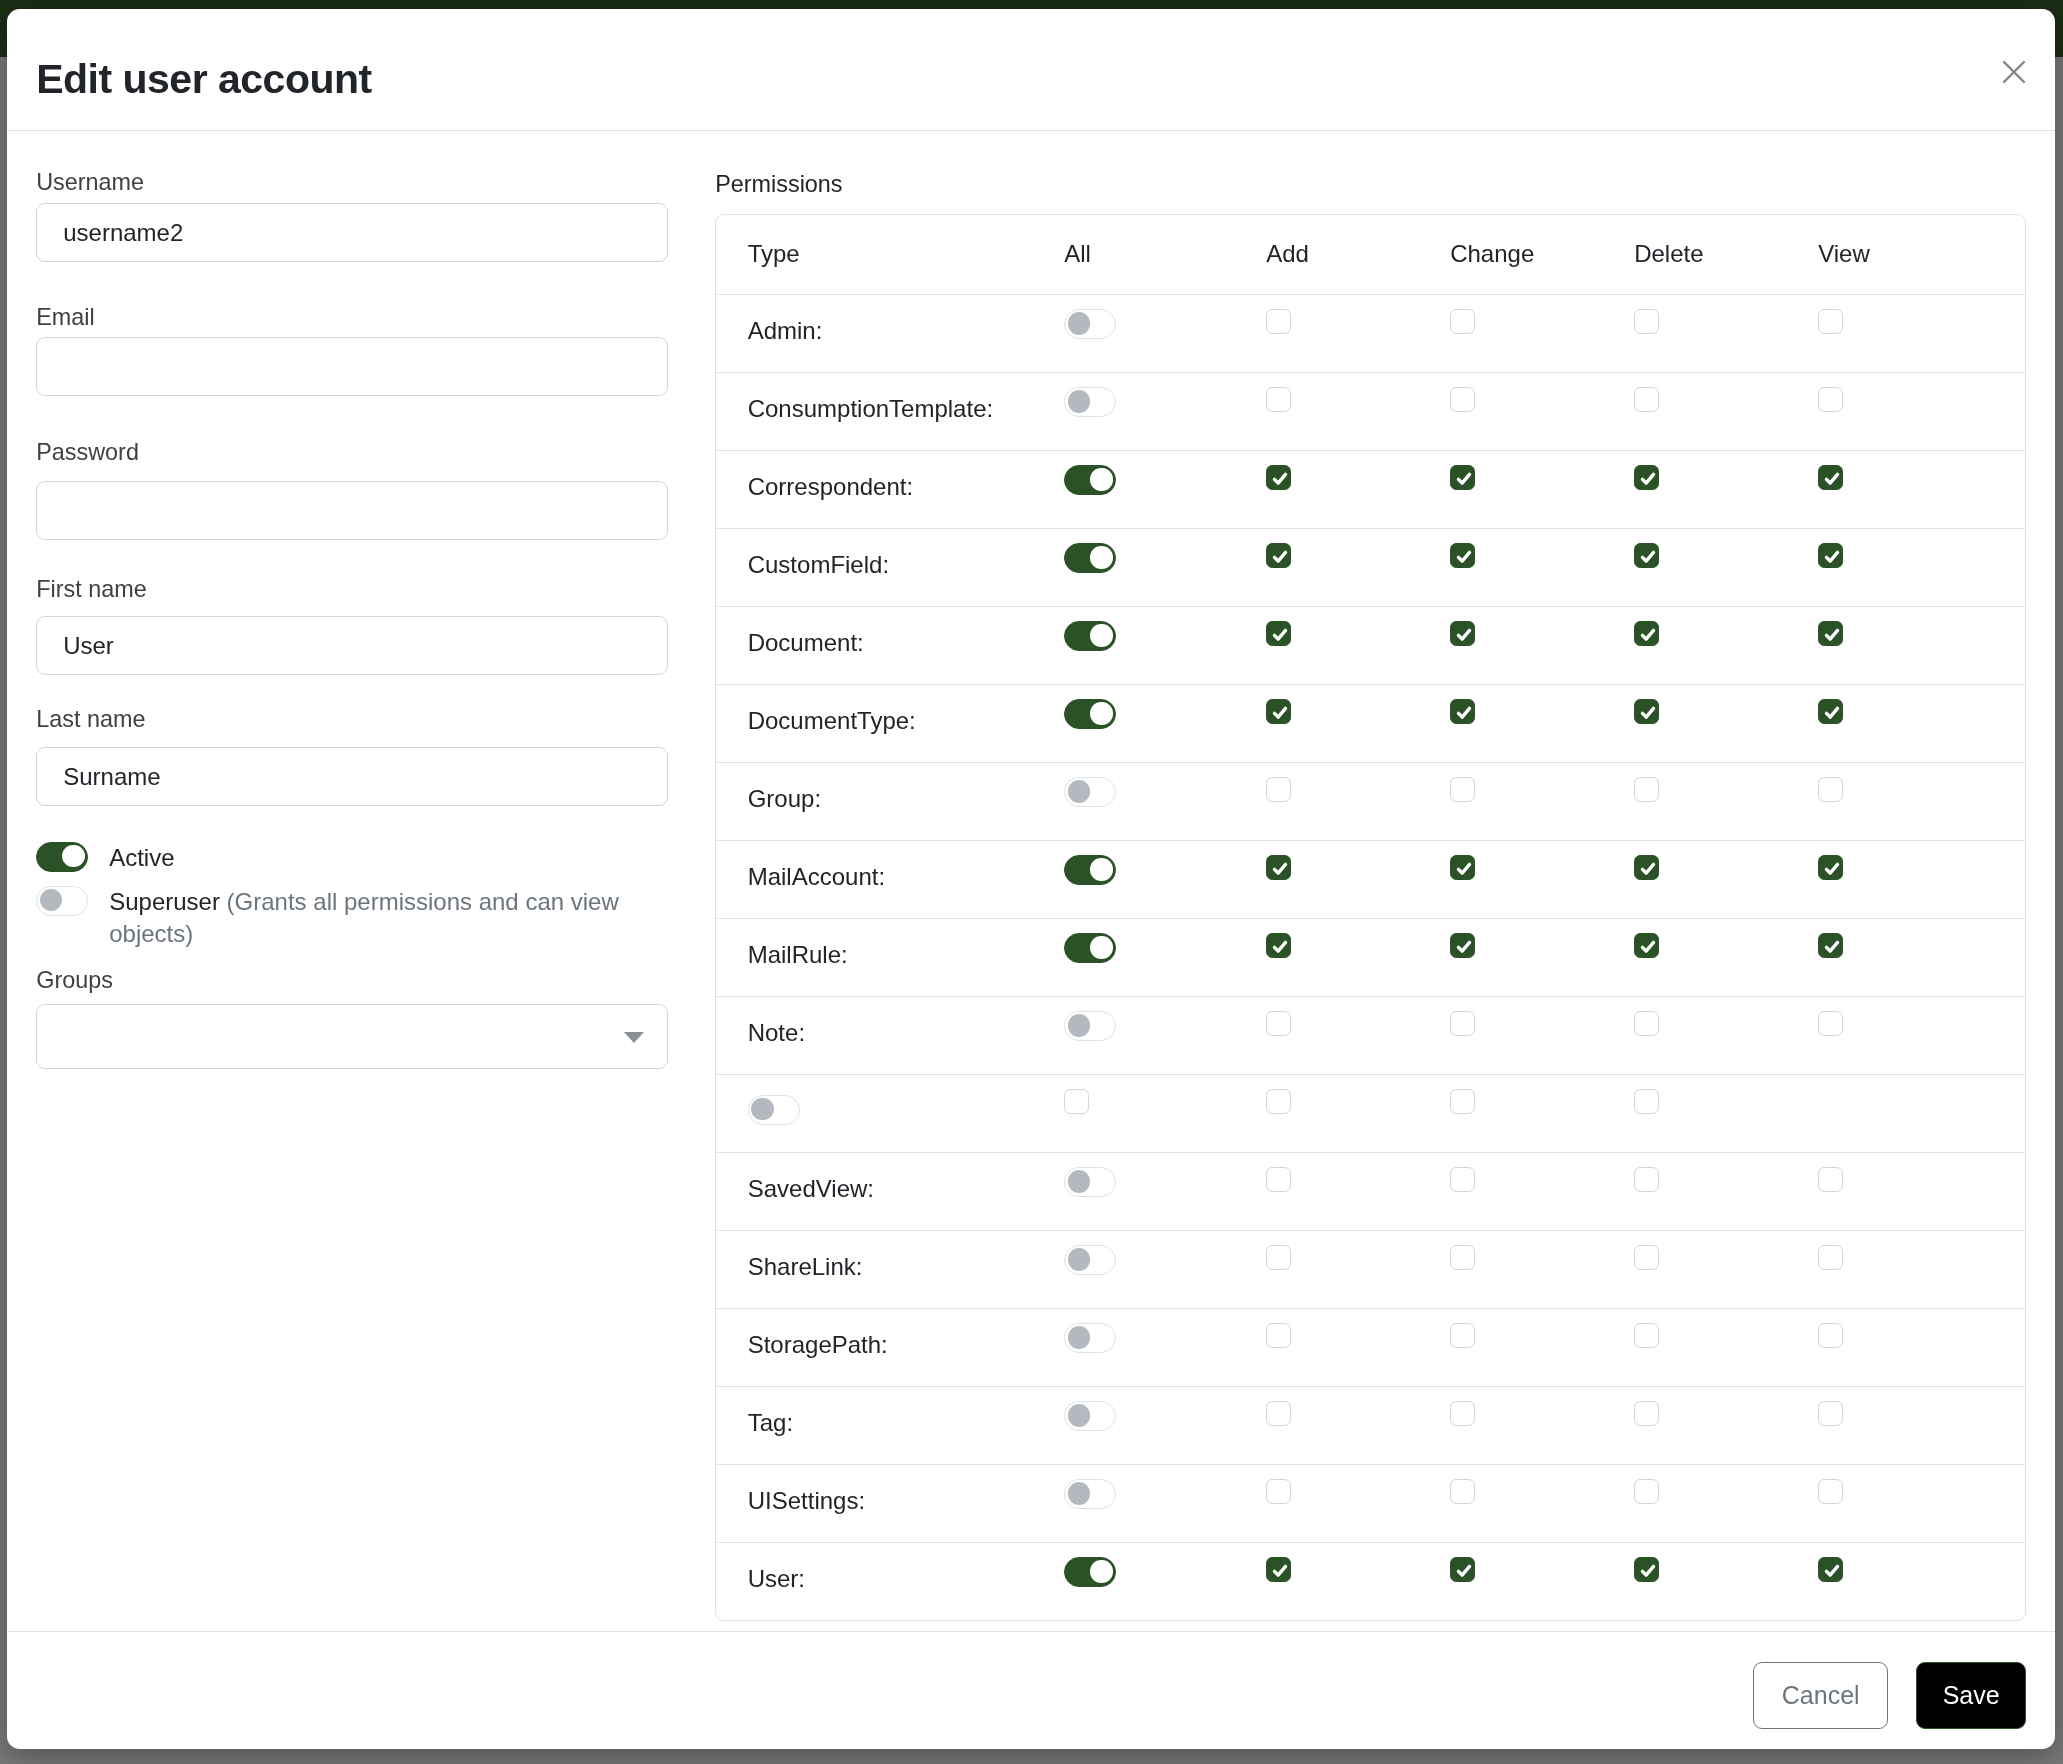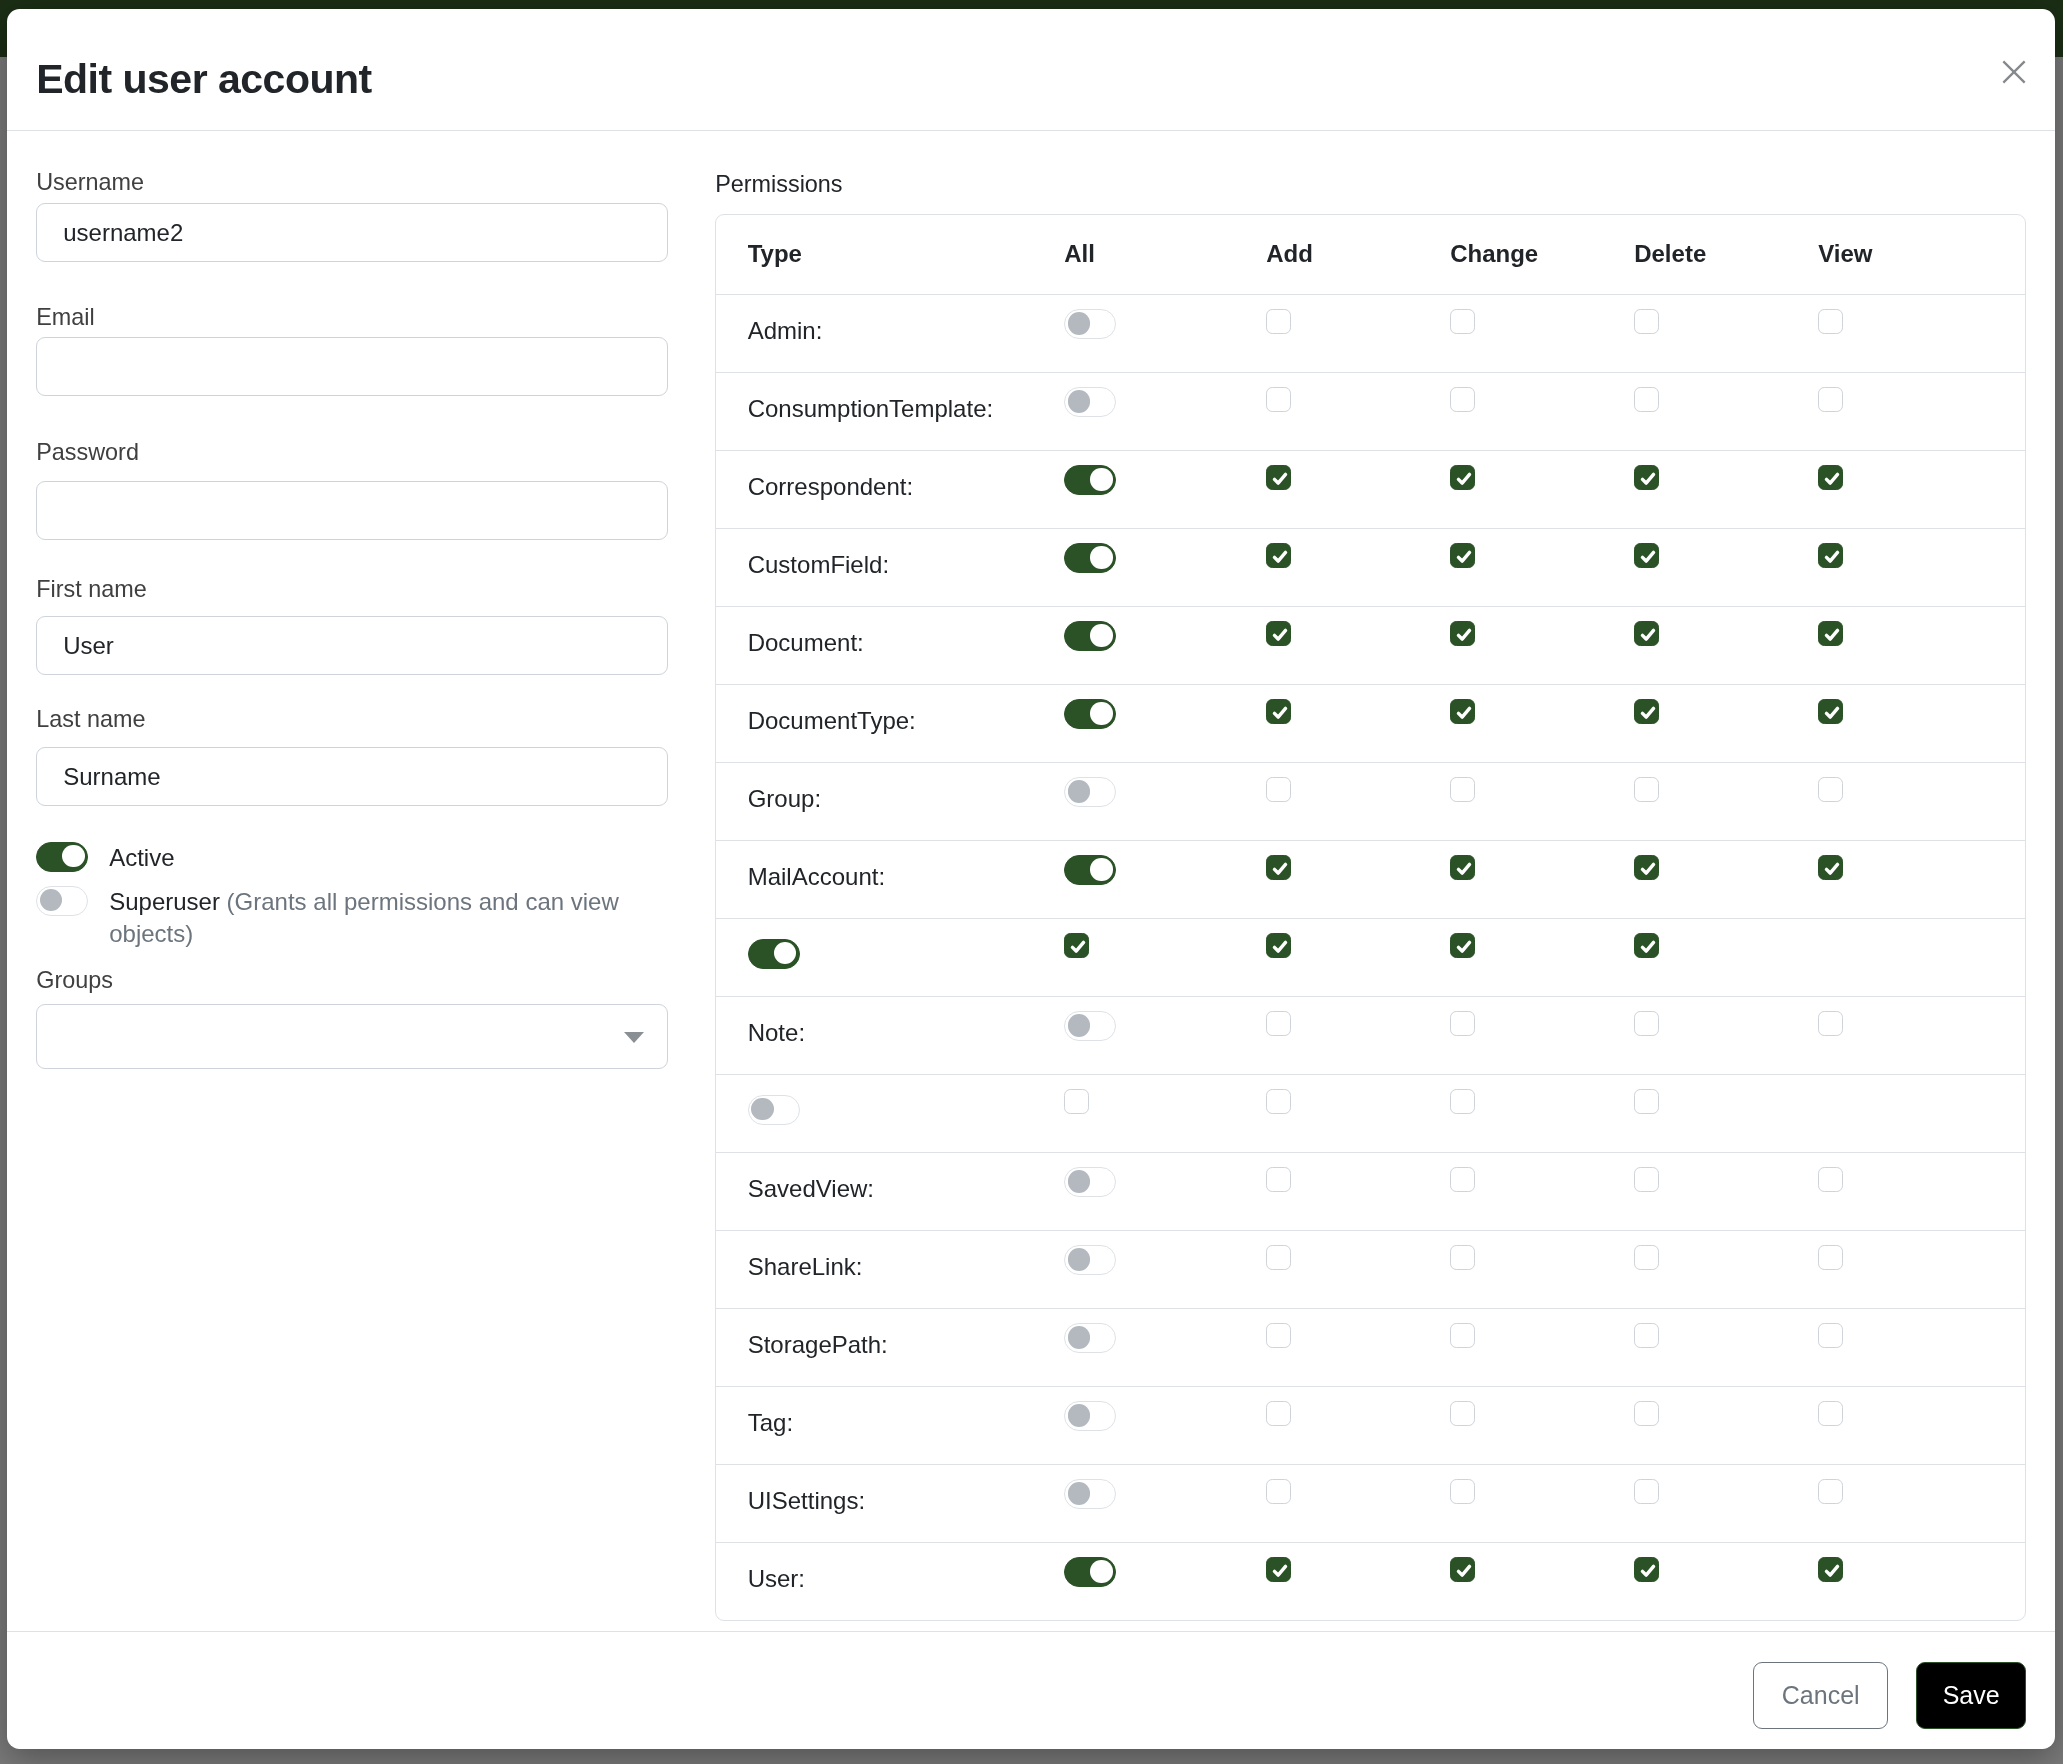--- a/index.html
+++ b/index.html
@@ -81,21 +81,21 @@
   }
   .prow {
     display:grid; grid-template-columns:348px 202px 184px 184px 184px 1fr;
     height:78px; border-top:0.9px solid #dee2e6; align-items:start;
   }
   .prow.phead { height:79px; border-top:none; }
   .pcell { font-size:24px; line-height:32px; color:#212529; padding-top:20px; }
   .prow .pcell:first-child { padding-left:31.5px; }
   .prow:not(.phead) .pcell { padding-top:14.4px; }
   .prow:not(.phead) .pcell:first-child { padding-top:20px; }
-  .phead .pcell { font-weight:700; padding-top:23.4px; }
+  .phead .pcell { font-weight:400; padding-top:23.4px; }
 
   
   .cb {
     display:inline-block; width:25px; height:25px; border-radius:6.3px;
     border:1.8px solid #cfd4da; background:#fff; position:relative;
   }
   .cb.checked { background:#2b5226; border-color:#2b5226; }
   .cb svg { position:absolute; left:3.6px; top:4.5px; display:none; }
   .cb.checked svg { display:block; }
 
@@ -280,20 +280,21 @@
               </svg></span></div>
     <div class="pcell"><span class="cb checked"><svg width="18" height="16" viewBox="0 0 14 13">
                 <path d="M2.5 6.8 L5.5 9.8 L11.5 2.8" stroke="#fff" stroke-width="2.8" fill="none" stroke-linecap="round" stroke-linejoin="round"></path>
               </svg></span></div>
     <div class="pcell"><span class="cb checked"><svg width="18" height="16" viewBox="0 0 14 13">
                 <path d="M2.5 6.8 L5.5 9.8 L11.5 2.8" stroke="#fff" stroke-width="2.8" fill="none" stroke-linecap="round" stroke-linejoin="round"></path>
               </svg></span></div>
   </div>
 
   <div class="prow">
+    <div class="pcell">MailRule:</div>
     <div class="pcell"><span class="switch on"><span class="knob"></span></span></div>
     <div class="pcell"><span class="cb checked"><svg width="18" height="16" viewBox="0 0 14 13">
                 <path d="M2.5 6.8 L5.5 9.8 L11.5 2.8" stroke="#fff" stroke-width="2.8" fill="none" stroke-linecap="round" stroke-linejoin="round"></path>
               </svg></span></div>
     <div class="pcell"><span class="cb checked"><svg width="18" height="16" viewBox="0 0 14 13">
                 <path d="M2.5 6.8 L5.5 9.8 L11.5 2.8" stroke="#fff" stroke-width="2.8" fill="none" stroke-linecap="round" stroke-linejoin="round"></path>
               </svg></span></div>
     <div class="pcell"><span class="cb checked"><svg width="18" height="16" viewBox="0 0 14 13">
                 <path d="M2.5 6.8 L5.5 9.8 L11.5 2.8" stroke="#fff" stroke-width="2.8" fill="none" stroke-linecap="round" stroke-linejoin="round"></path>
               </svg></span></div>

